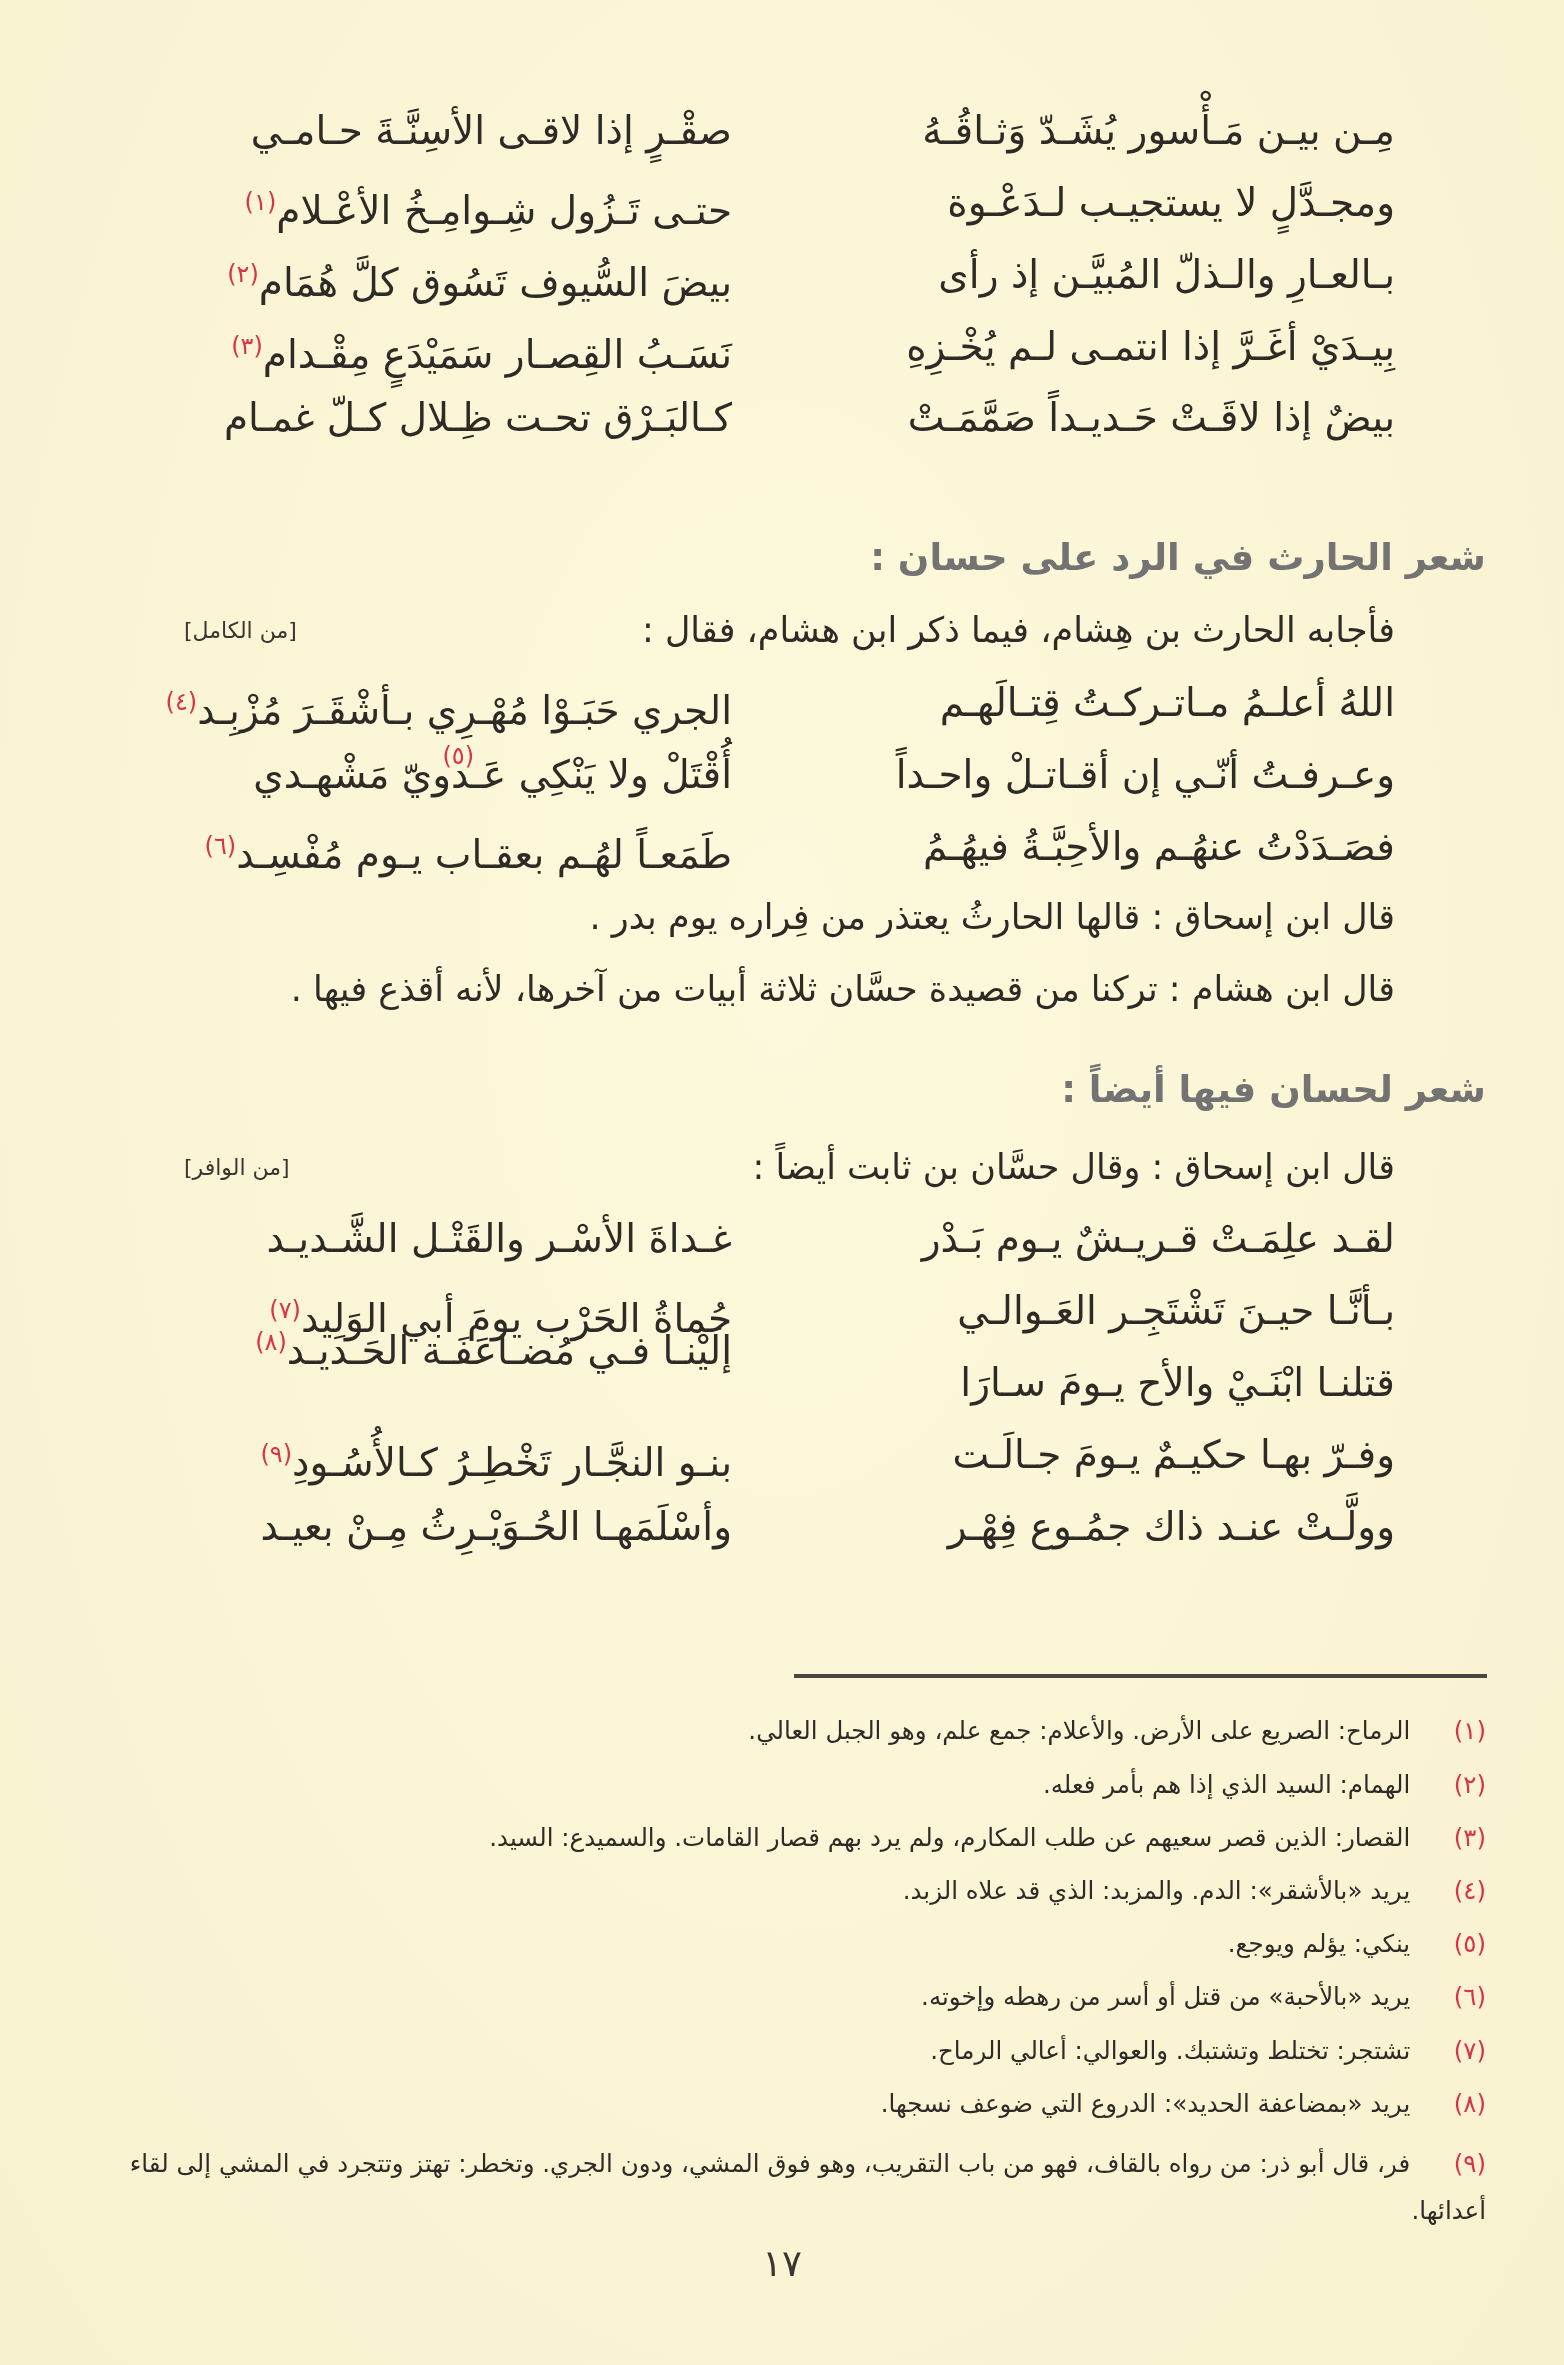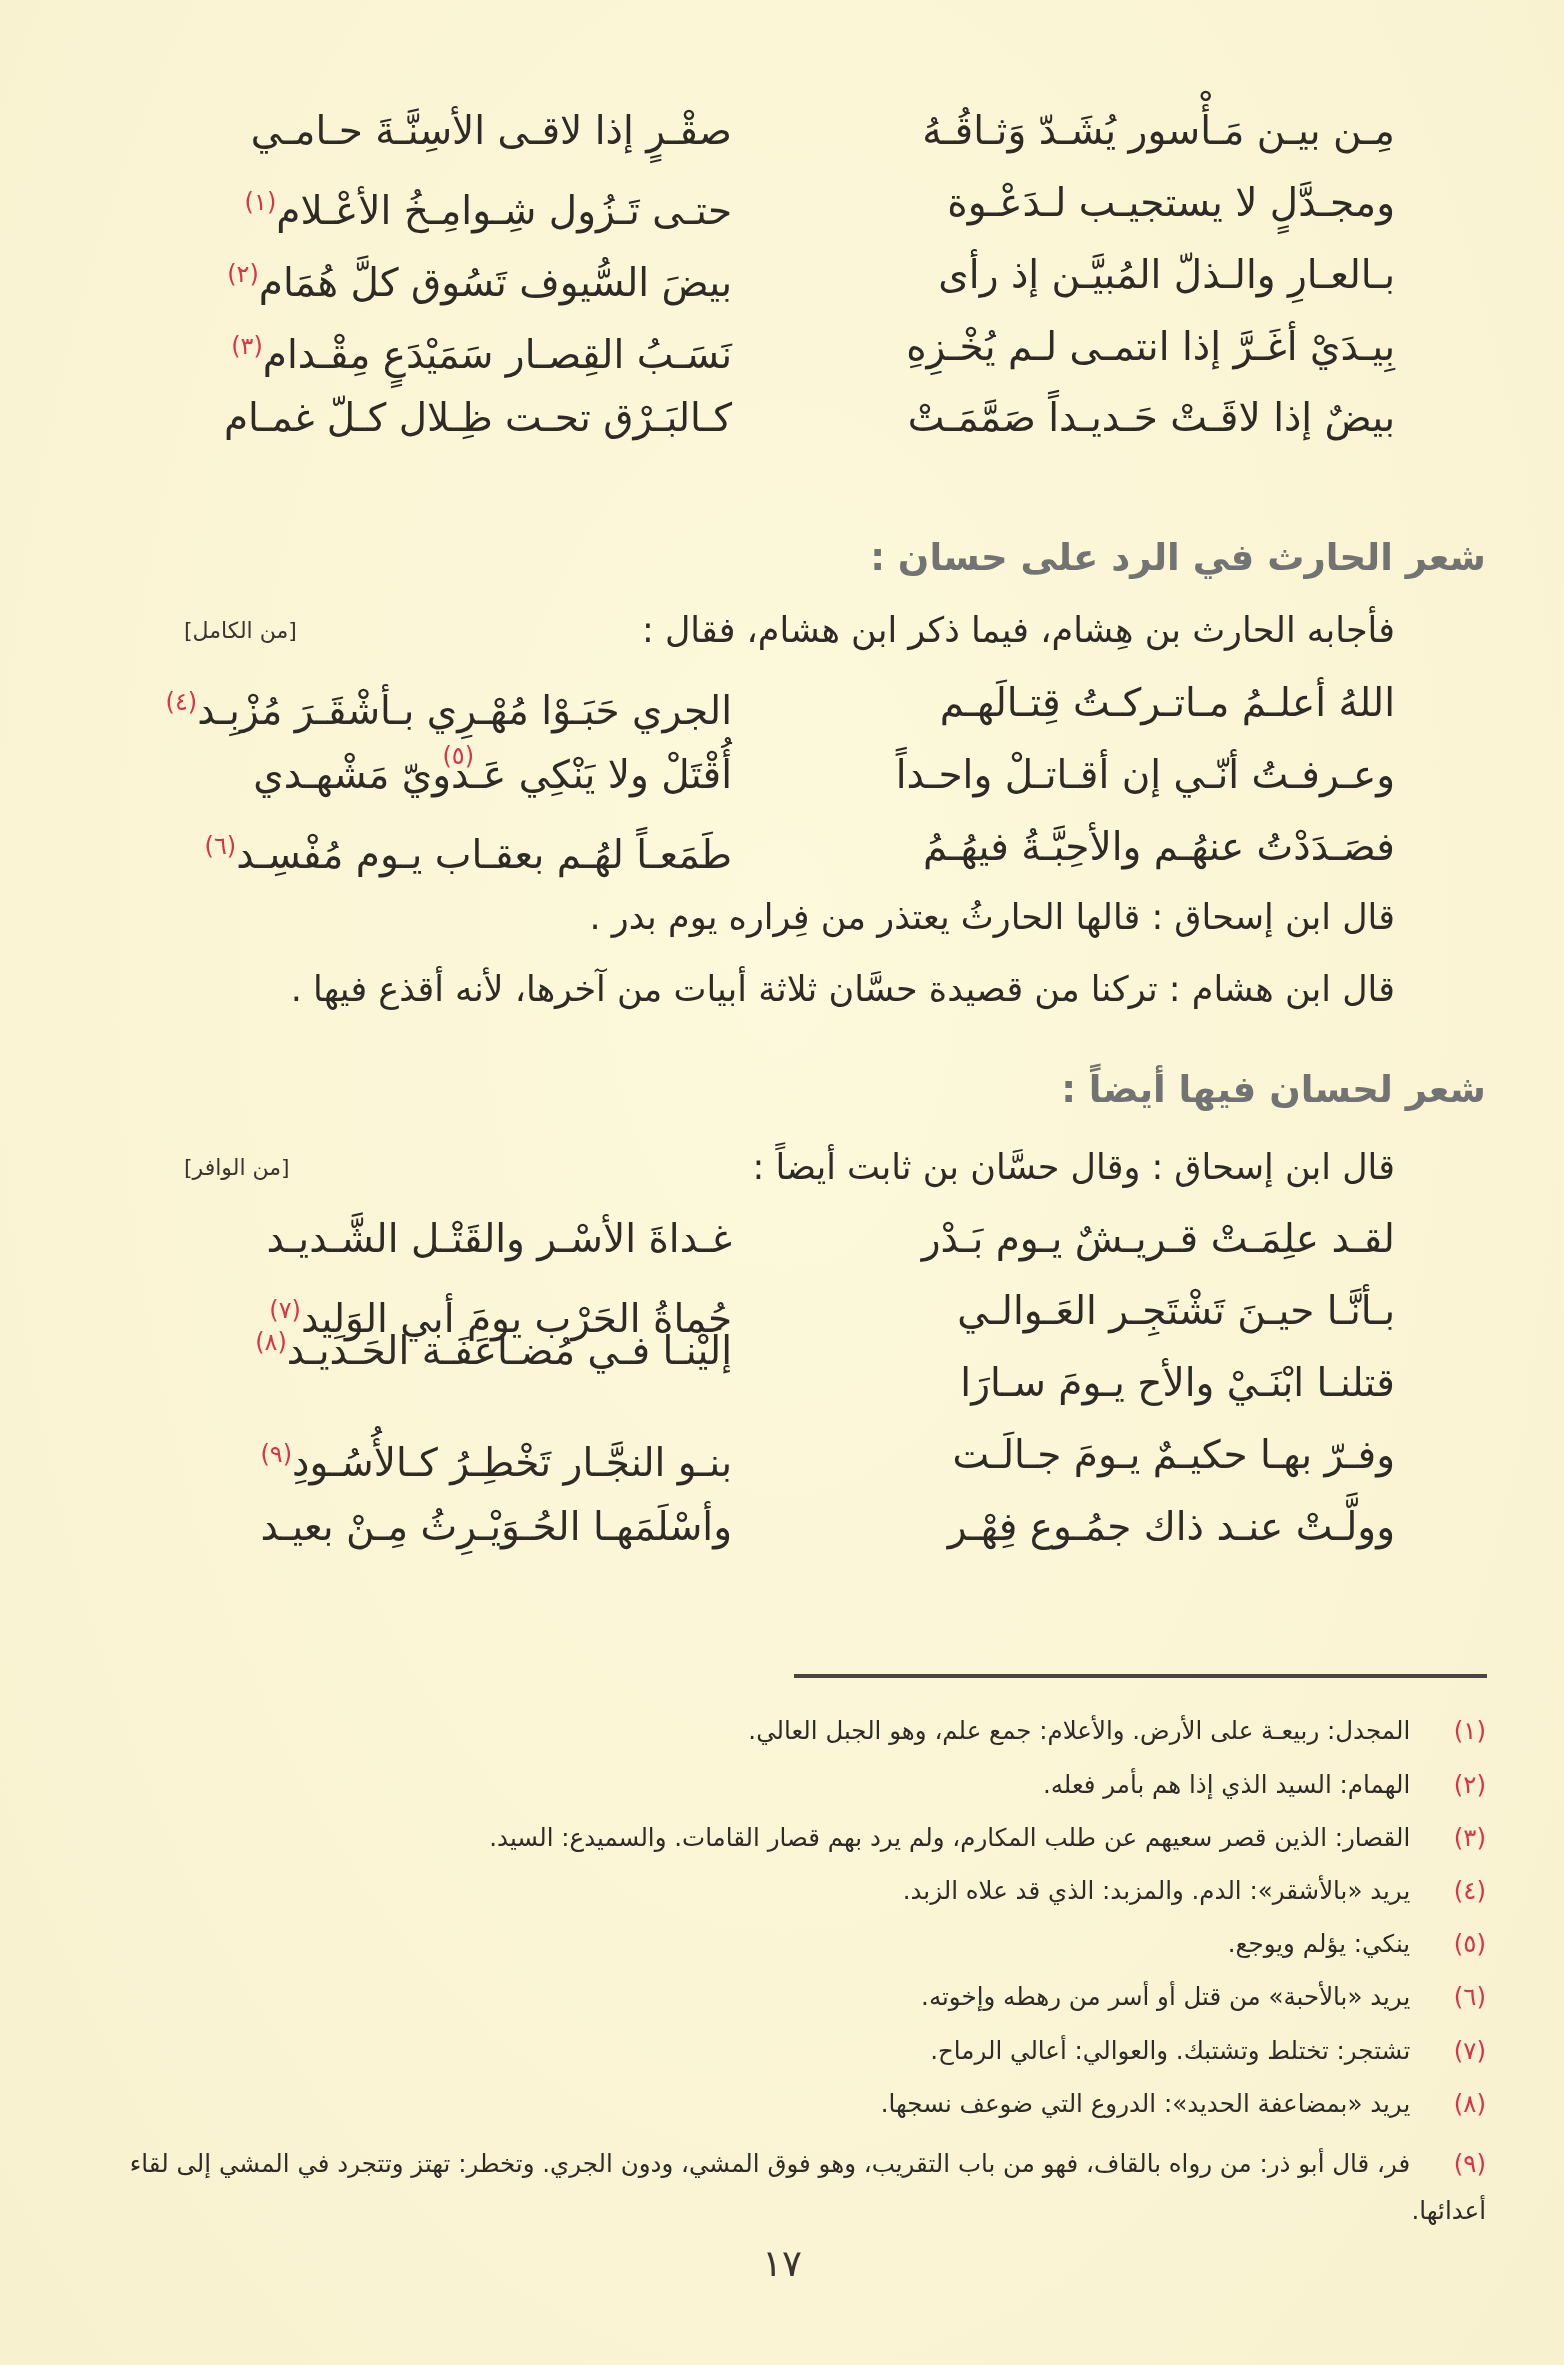--- a/index.html
+++ b/index.html
@@ -84,21 +84,21 @@
   <div class="abs verse hem-r" style="top:1425px">وفـرّ بهـا حكيـمٌ يـومَ جـالَـت</div>
   <div class="abs verse hem-l" style="top:1425px"><span>بنـو النجَّـار تَخْطِـرُ كـالأُسُـودِ</span><span class="fnref">(٩)</span></div>
 
   <div class="abs verse hem-r" style="top:1497px">وولَّـتْ عنـد ذاك جمُـوع فِهْـر</div>
   <div class="abs verse hem-l" style="top:1497px"><span>وأسْلَمَهـا الحُـوَيْـرِثُ مِـنْ بعيـد</span></div>
 </div>
 
 <div class="divider"></div>
 
 <div>
-  <div class="abs fn" style="top:1714px"><span class="num">(١)</span> <span class="txt">المجدل: ربيعـة على الأرض. والأعلام: جمع علم، وهو الجبل العالي.</span></div>
+  <div class="abs fn" style="top:1714px"><span class="num">(١)</span> <span class="txt">الرماح: الصريع على الأرض. والأعلام: جمع علم، وهو الجبل العالي.</span></div>
   <div class="abs fn" style="top:1768px"><span class="num">(٢)</span> <span class="txt">الهمام: السيد الذي إذا هم بأمر فعله.</span></div>
   <div class="abs fn" style="top:1821px"><span class="num">(٣)</span> <span class="txt">القصار: الذين قصر سعيهم عن طلب المكارم، ولم يرد بهم قصار القامات. والسميدع: السيد.</span></div>
   <div class="abs fn" style="top:1874px"><span class="num">(٤)</span> <span class="txt">يريد «بالأشقر»: الدم. والمزبد: الذي قد علاه الزبد.</span></div>
   <div class="abs fn" style="top:1927px"><span class="num">(٥)</span> <span class="txt">ينكي: يؤلم ويوجع.</span></div>
   <div class="abs fn" style="top:1980px"><span class="num">(٦)</span> <span class="txt">يريد «بالأحبة» من قتل أو أسر من رهطه وإخوته.</span></div>
   <div class="abs fn" style="top:2034px"><span class="num">(٧)</span> <span class="txt">تشتجر: تختلط وتشتبك. والعوالي: أعالي الرماح.</span></div>
   <div class="abs fn" style="top:2087px"><span class="num">(٨)</span> <span class="txt">يريد «بمضاعفة الحديد»: الدروع التي ضوعف نسجها.</span></div>
   <div class="abs fn" style="top:2140px; line-height:47px;"><span class="num">(٩)</span> <span class="txt">فر، قال أبو ذر: من رواه بالقاف، فهو من باب التقريب، وهو فوق المشي، ودون الجري. وتخطر: تهتز وتتجرد في المشي إلى لقاء أعدائها.</span></div>
 </div>
 

